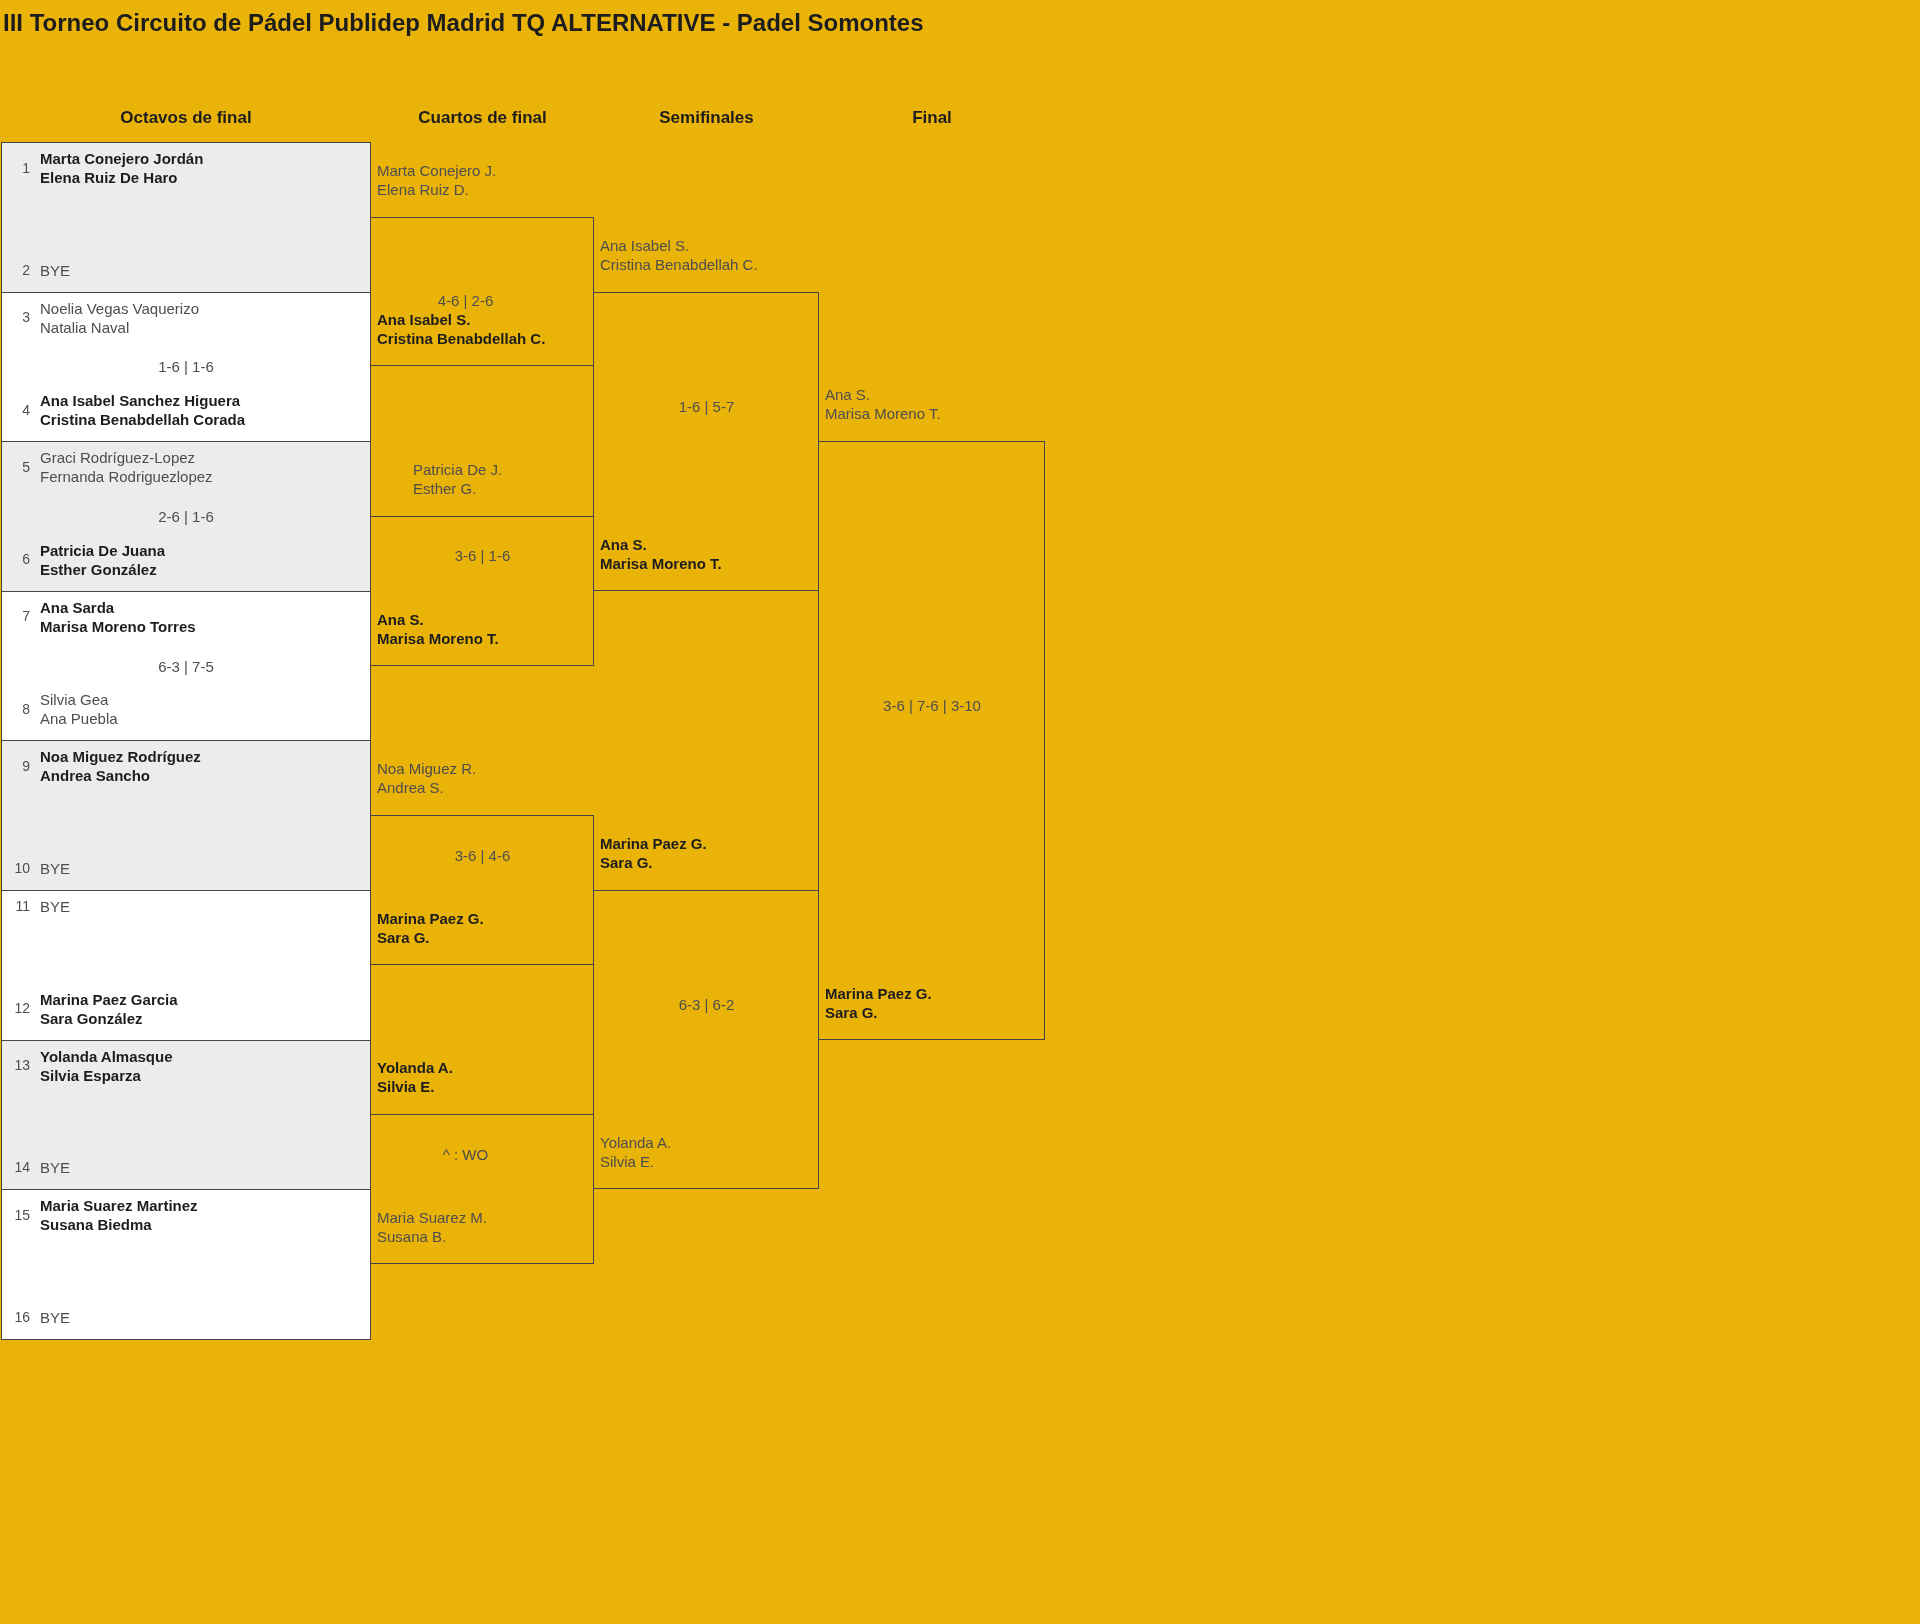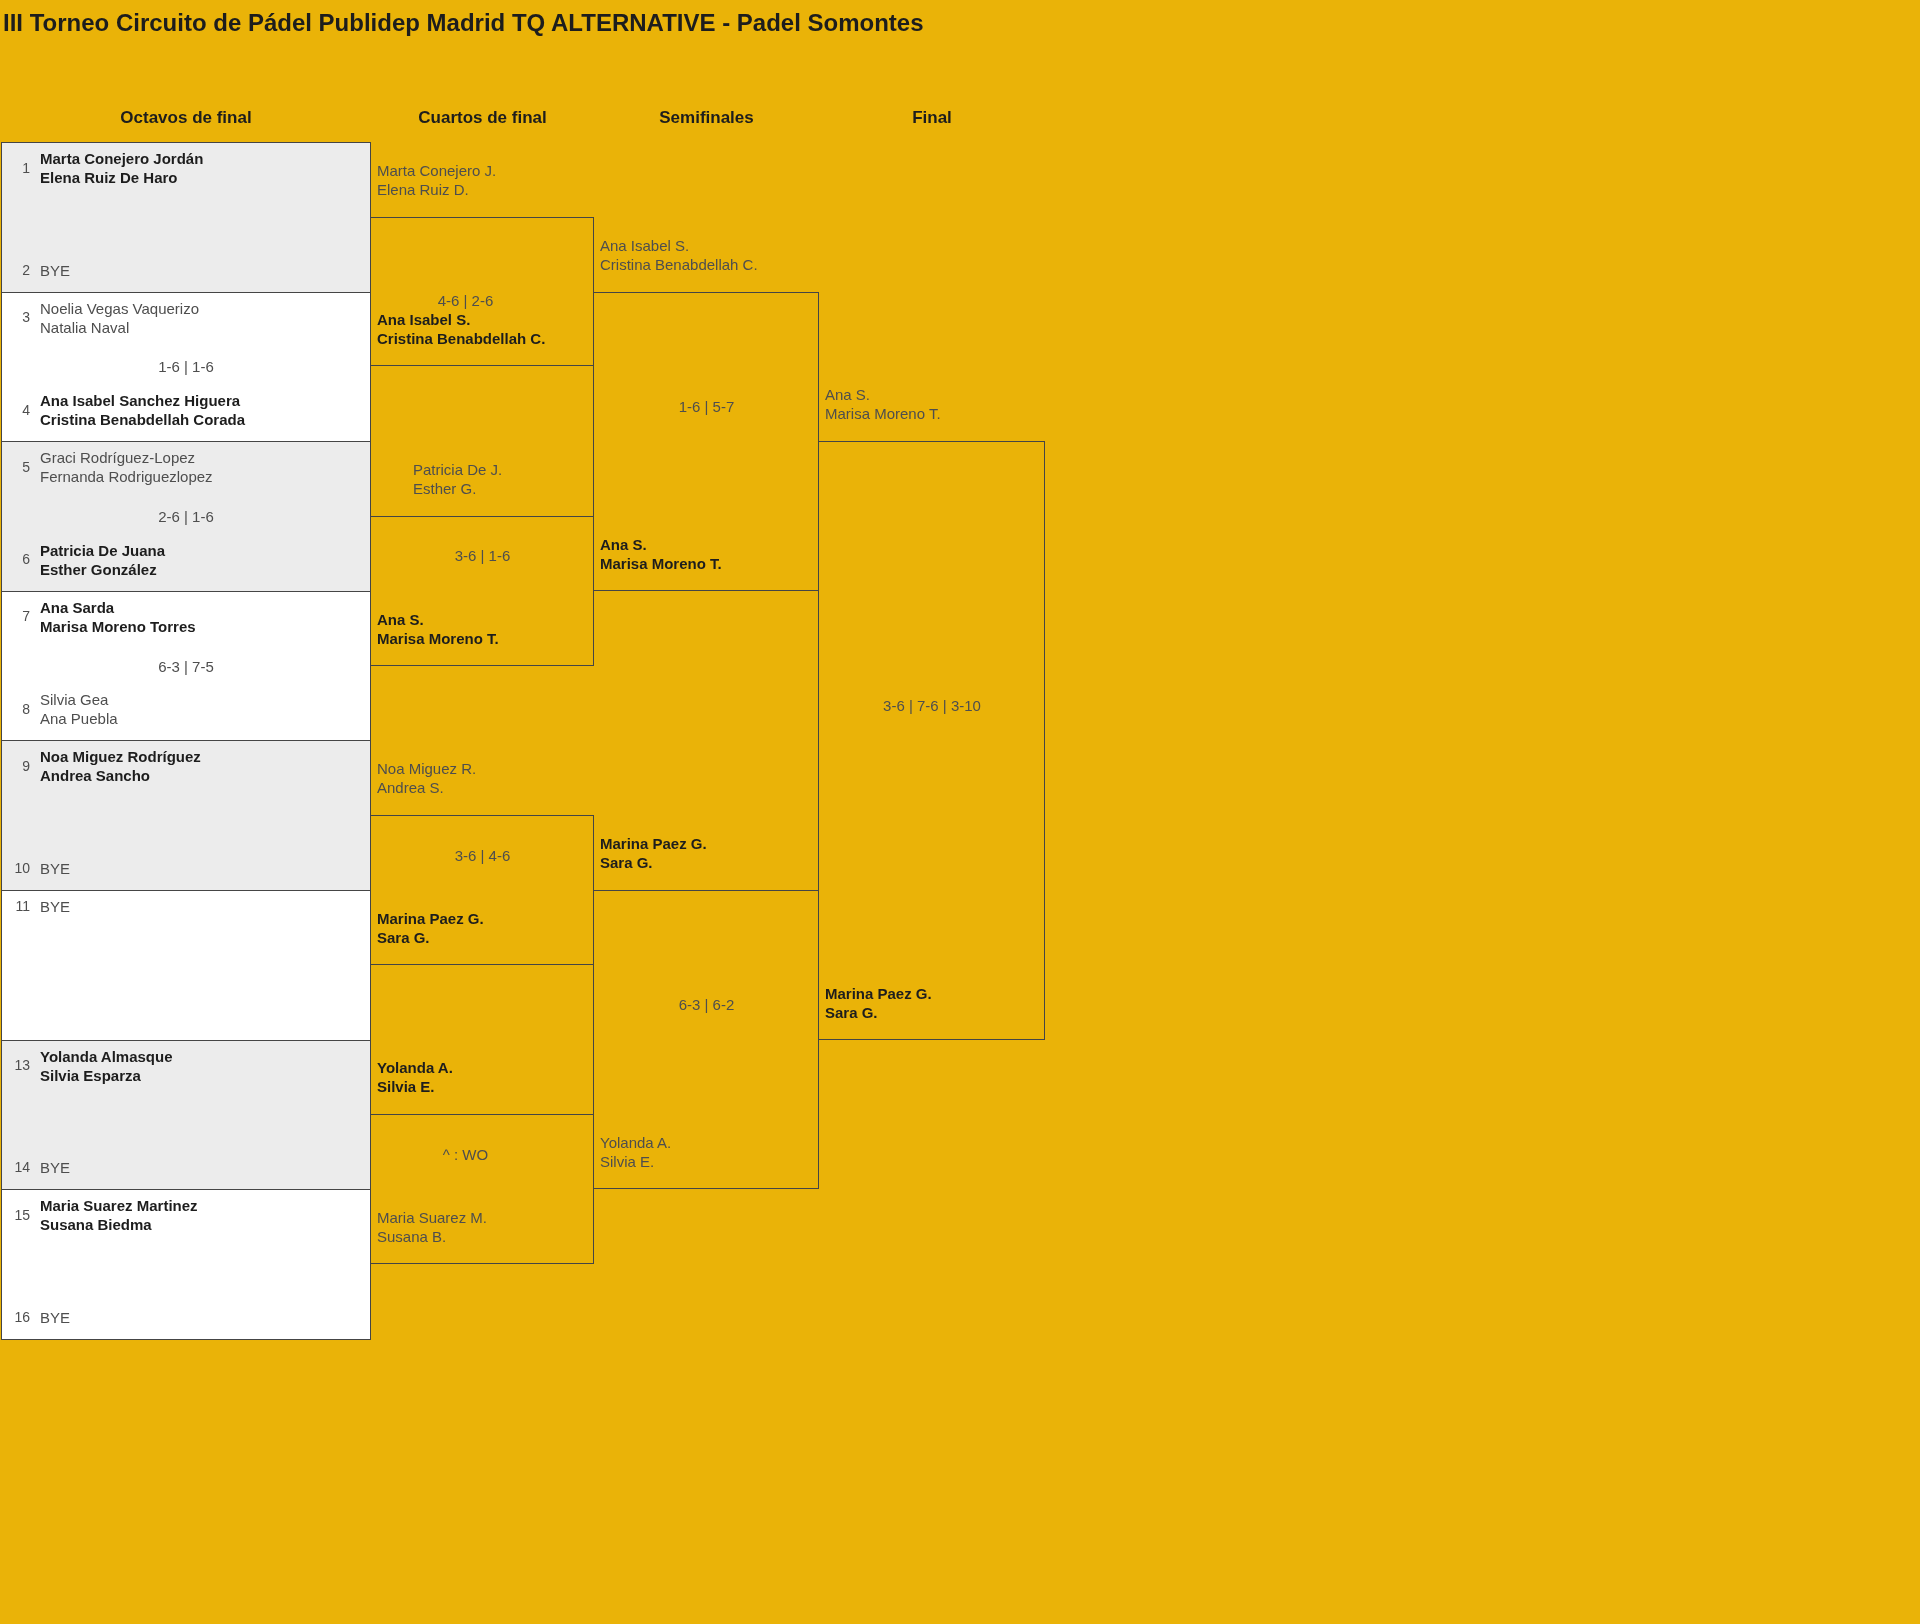--- a/index.html
+++ b/index.html
@@ -145,20 +145,27 @@
 
   <div class="obox" style="top:890px;padding-left:34px;">
     <div class="slot top">
       <span class="seed">11</span>
       <span class="tname">
         <span class="l">BYE</span>
 
       </span>
     </div>
     <div class="mscore"></div>
+    <div class="slot bottom">
+      <span class="seed">12</span>
+      <span class="tname w">
+        <span class="l">Marina Paez Garcia</span>
+        <span class="l">Sara González</span>
+      </span>
+    </div>
   </div>
 
   <div class="obox alt" style="top:1039.6px;">
     <div class="slot top">
       <span class="seed">13</span>
       <span class="tname w">
         <span class="l">Yolanda Almasque</span>
         <span class="l">Silvia Esparza</span>
       </span>
     </div>

